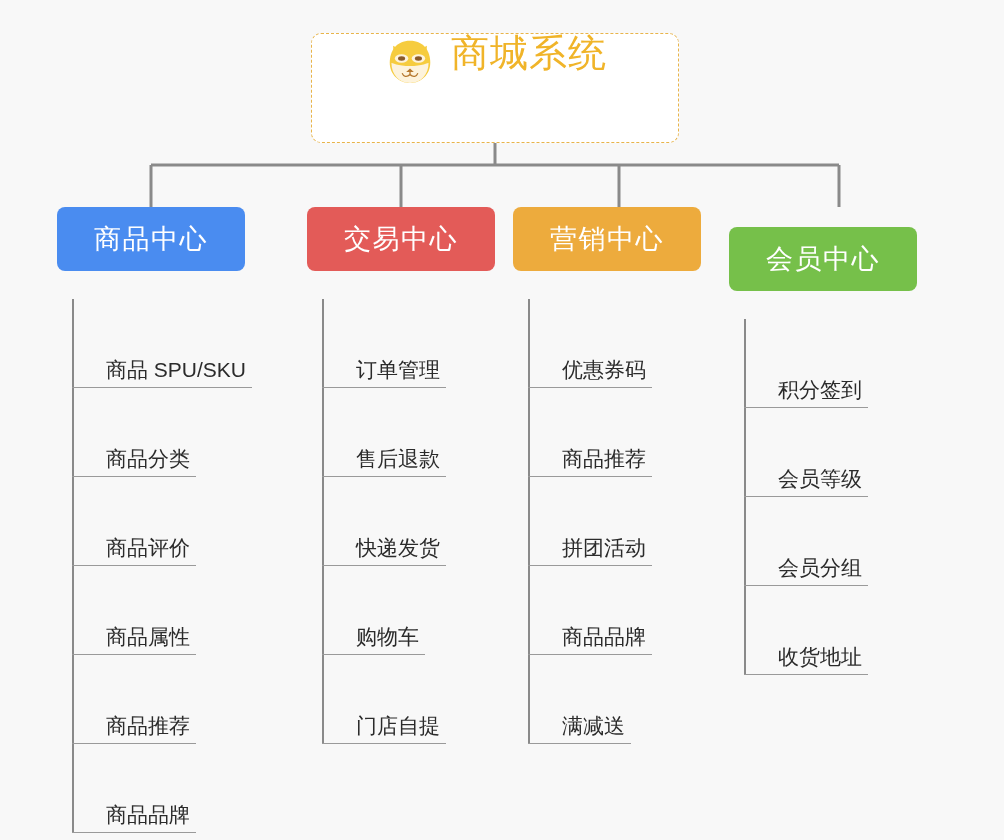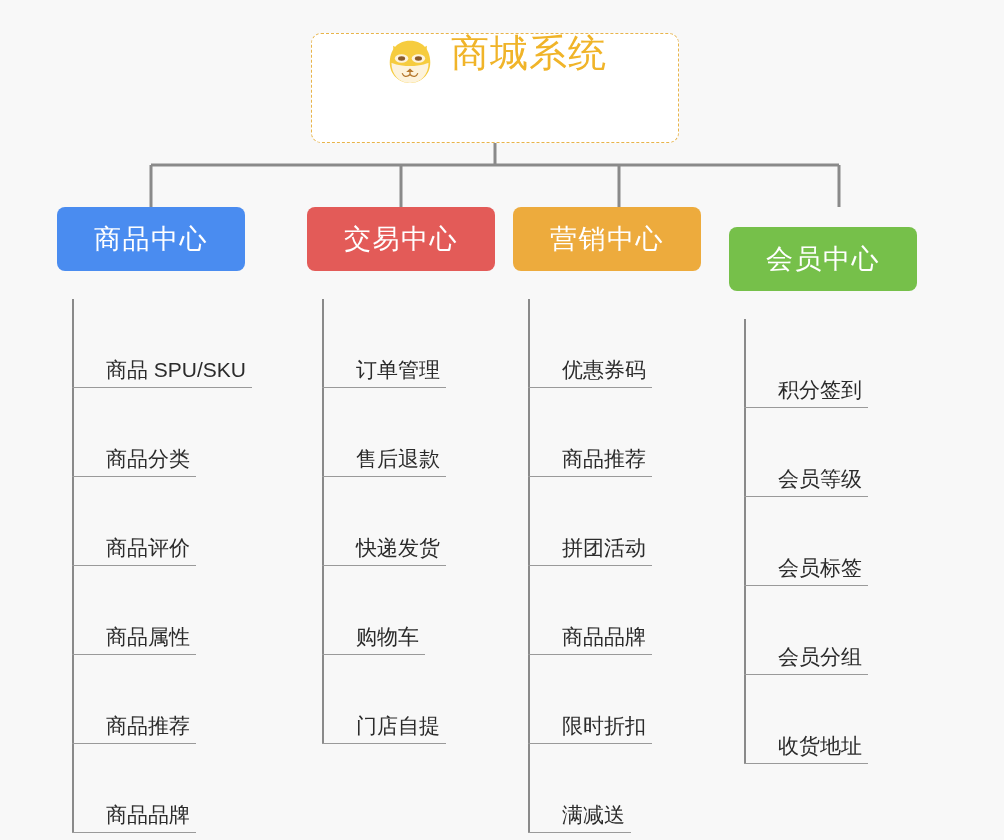--- a/index.html
+++ b/index.html
@@ -208,43 +208,37 @@
       <div class="branch-item">
         <span class="item-label">商品推荐</span>
       </div>
       <div class="branch-item">
         <span class="item-label">拼团活动</span>
       </div>
       <div class="branch-item">
         <span class="item-label">商品品牌</span>
       </div>
       <div class="branch-item">
-        <span class="item-label">限时折扣</span>
-      </div>
-      <div class="branch-item">
         <span class="item-label">满减送</span>
       </div>
     </div>
   </div>
 
   <div class="branch branch-3">
     <div class="branch-header" style="background:#76c04a;">
       <span>会员中心</span>
     </div>
     <div class="branch-items">
       <div class="branch-item">
         <span class="item-label">积分签到</span>
       </div>
       <div class="branch-item">
         <span class="item-label">会员等级</span>
       </div>
       <div class="branch-item">
-        <span class="item-label">会员标签</span>
-      </div>
-      <div class="branch-item">
         <span class="item-label">会员分组</span>
       </div>
       <div class="branch-item">
         <span class="item-label">收货地址</span>
       </div>
     </div>
   </div>
 
 </div>
 

